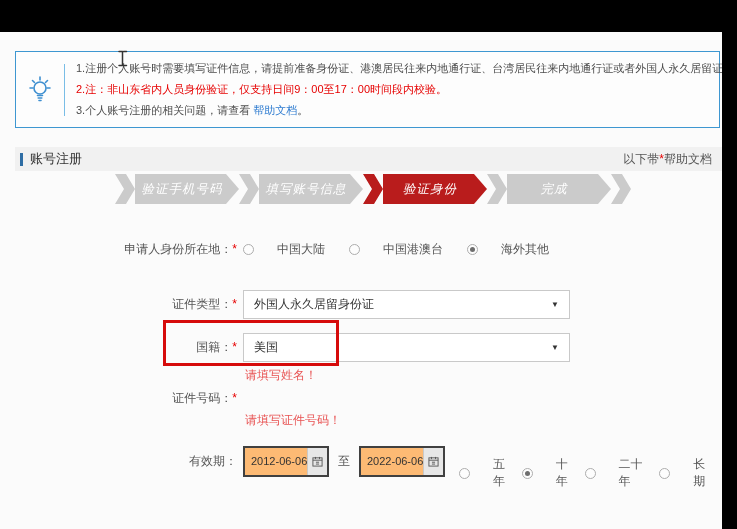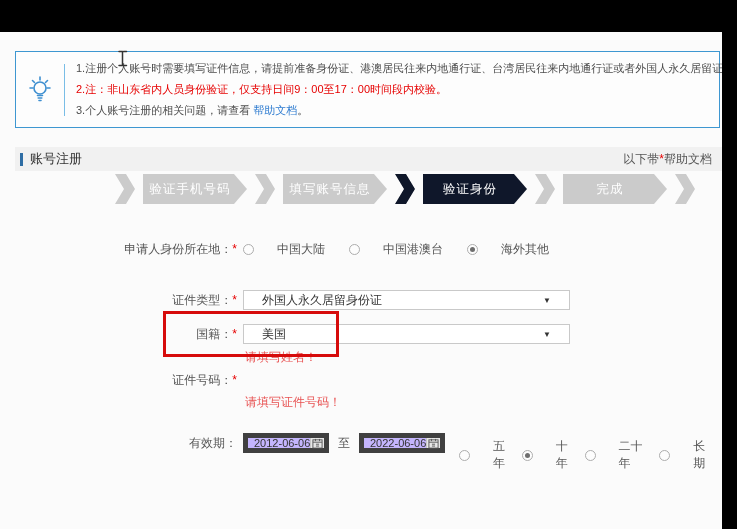--- a/index.html
+++ b/index.html
@@ -23,60 +23,60 @@
 
   
   .sec-header { margin-top:19px; height:24px; background:#f1f1f1; display:flex; align-items:center;
                 justify-content:space-between; padding:0 10px 0 5px; }
   .sec-title { display:flex; align-items:center; font-size:13px; color:#333; }
   .bluebar { display:inline-block; width:3px; height:13px; background:#2e6da4; margin-right:7px; }
   .req-hint { font-size:12px; color:#555; }
   .red { color:#e60000; }
 
   
-  .wizard { margin-top:3px; height:30px; display:flex; align-items:center; gap:8px; padding-left:100px; }
+  .wizard { margin-top:3px; height:30px; display:flex; align-items:center; gap:0; padding-left:100px;font-style:italic; }
   .chev { width:20px; height:30px; background:#cbcbcb; flex-shrink:0;
           clip-path:polygon(0 0,55% 0,100% 50%,55% 100%,0 100%,45% 50%); }
   .step { width:104px; height:30px; background:#cbcbcb; color:#fff; font-size:12.5px; letter-spacing:1px;
           display:flex; align-items:center; justify-content:center; padding-right:10px; flex-shrink:0;
           clip-path:polygon(0 0,calc(100% - 13px) 0,100% 50%,calc(100% - 13px) 100%,0 100%); }
-  .chev.active, .step.active { background:#0f172a; }
+  .chev.active, .step.active { background:#b91c1c; }
 
   
   .form { margin-top:37px; }
   .frow { display:flex; align-items:center; position:relative; }
   .flabel { width:222px; text-align:right; font-size:12px; color:#555; flex-shrink:0; white-space:nowrap; }
   .ctrl { margin-left:6px; }
 
   .radios { display:flex; align-items:center; font-size:12px; color:#555; }
   .radio { display:flex; align-items:center; margin-right:24px; cursor:pointer;gap:19px; }
   .radio:last-child { margin-right:0; }
   .rb { width:11px; height:11px; border-radius:50%; border:1px solid #adadad; background:#fdfdfd;
         margin-right:4px; position:relative; flex-shrink:0; }
   .rb.checked::after { content:''; position:absolute; left:2px; top:2px; width:5px; height:5px;
         border-radius:50%; background:#6e6e6e; }
 
-  .selectbox { width:327px; height:20px; border:1px solid #c9c9c9; background:#fff; display:flex;
-        align-items:center; justify-content:space-between; padding:0 18px; font-size:12px; color:#333; cursor:pointer; }
+  .selectbox { width:327px; height:29px; border:1px solid #c9c9c9; background:#fff; display:flex;
+        align-items:center; justify-content:space-between; padding:0 10px; font-size:12px; color:#333; cursor:pointer; }
   .caret { font-size:8px; color:#333; }
 
   .tinput { width:327px; height:28px; border:1px solid #c9c9c9; background:#fff; padding:0 9px;
         font-size:12px; color:#333; font-family:"Liberation Sans","DejaVu Sans",sans-serif; }
   .tinput::placeholder { color:#a6a6a6; opacity:1; }
 
   .err { margin-left:230px; margin-top:6px; font-size:12px; color:#e85353; height:14px; line-height:14px; }
 
   .row-gap-cert  { margin-top:32px; }
   .row-gap-nat   { margin-top:14px; }
   .row-gap-name  { margin-top:16px; }
   .row-gap-certno{ margin-top:8px;gap:7px; }
   .row-gap-valid { margin-top:5px; }
 
   .validity { display:flex; align-items:center; margin-left:6px; }
-  .datebox { width:86px; height:20px; border:5px solid #404040; background:#c4b5fd; display:flex; align-items:stretch; }
+  .datebox { width:86px; height:31px; border:2px solid #404040; background:#fdba74; display:flex; align-items:stretch; }
   .datebox input { width:62px; border:none; outline:none; font-size:11px; color:#333; padding:0 0 0 6px;
         font-family:"Liberation Sans","DejaVu Sans",sans-serif; background:transparent; }
   .calbtn { width:22px; background:#e7e7e7; border:none; border-left:1px solid #c9c9c9; display:flex;
         align-items:center; justify-content:center; cursor:pointer; padding:0; }
   .to { font-size:12px; color:#555; margin:0 9px; }
   .dur-radios { margin-left:14px; }
   .dur-radios .radio { margin-right:5px;margin-top:24px; }
 
   
   .red-annot { position:absolute; left:148px; top:-13px; width:176px; height:46px;

